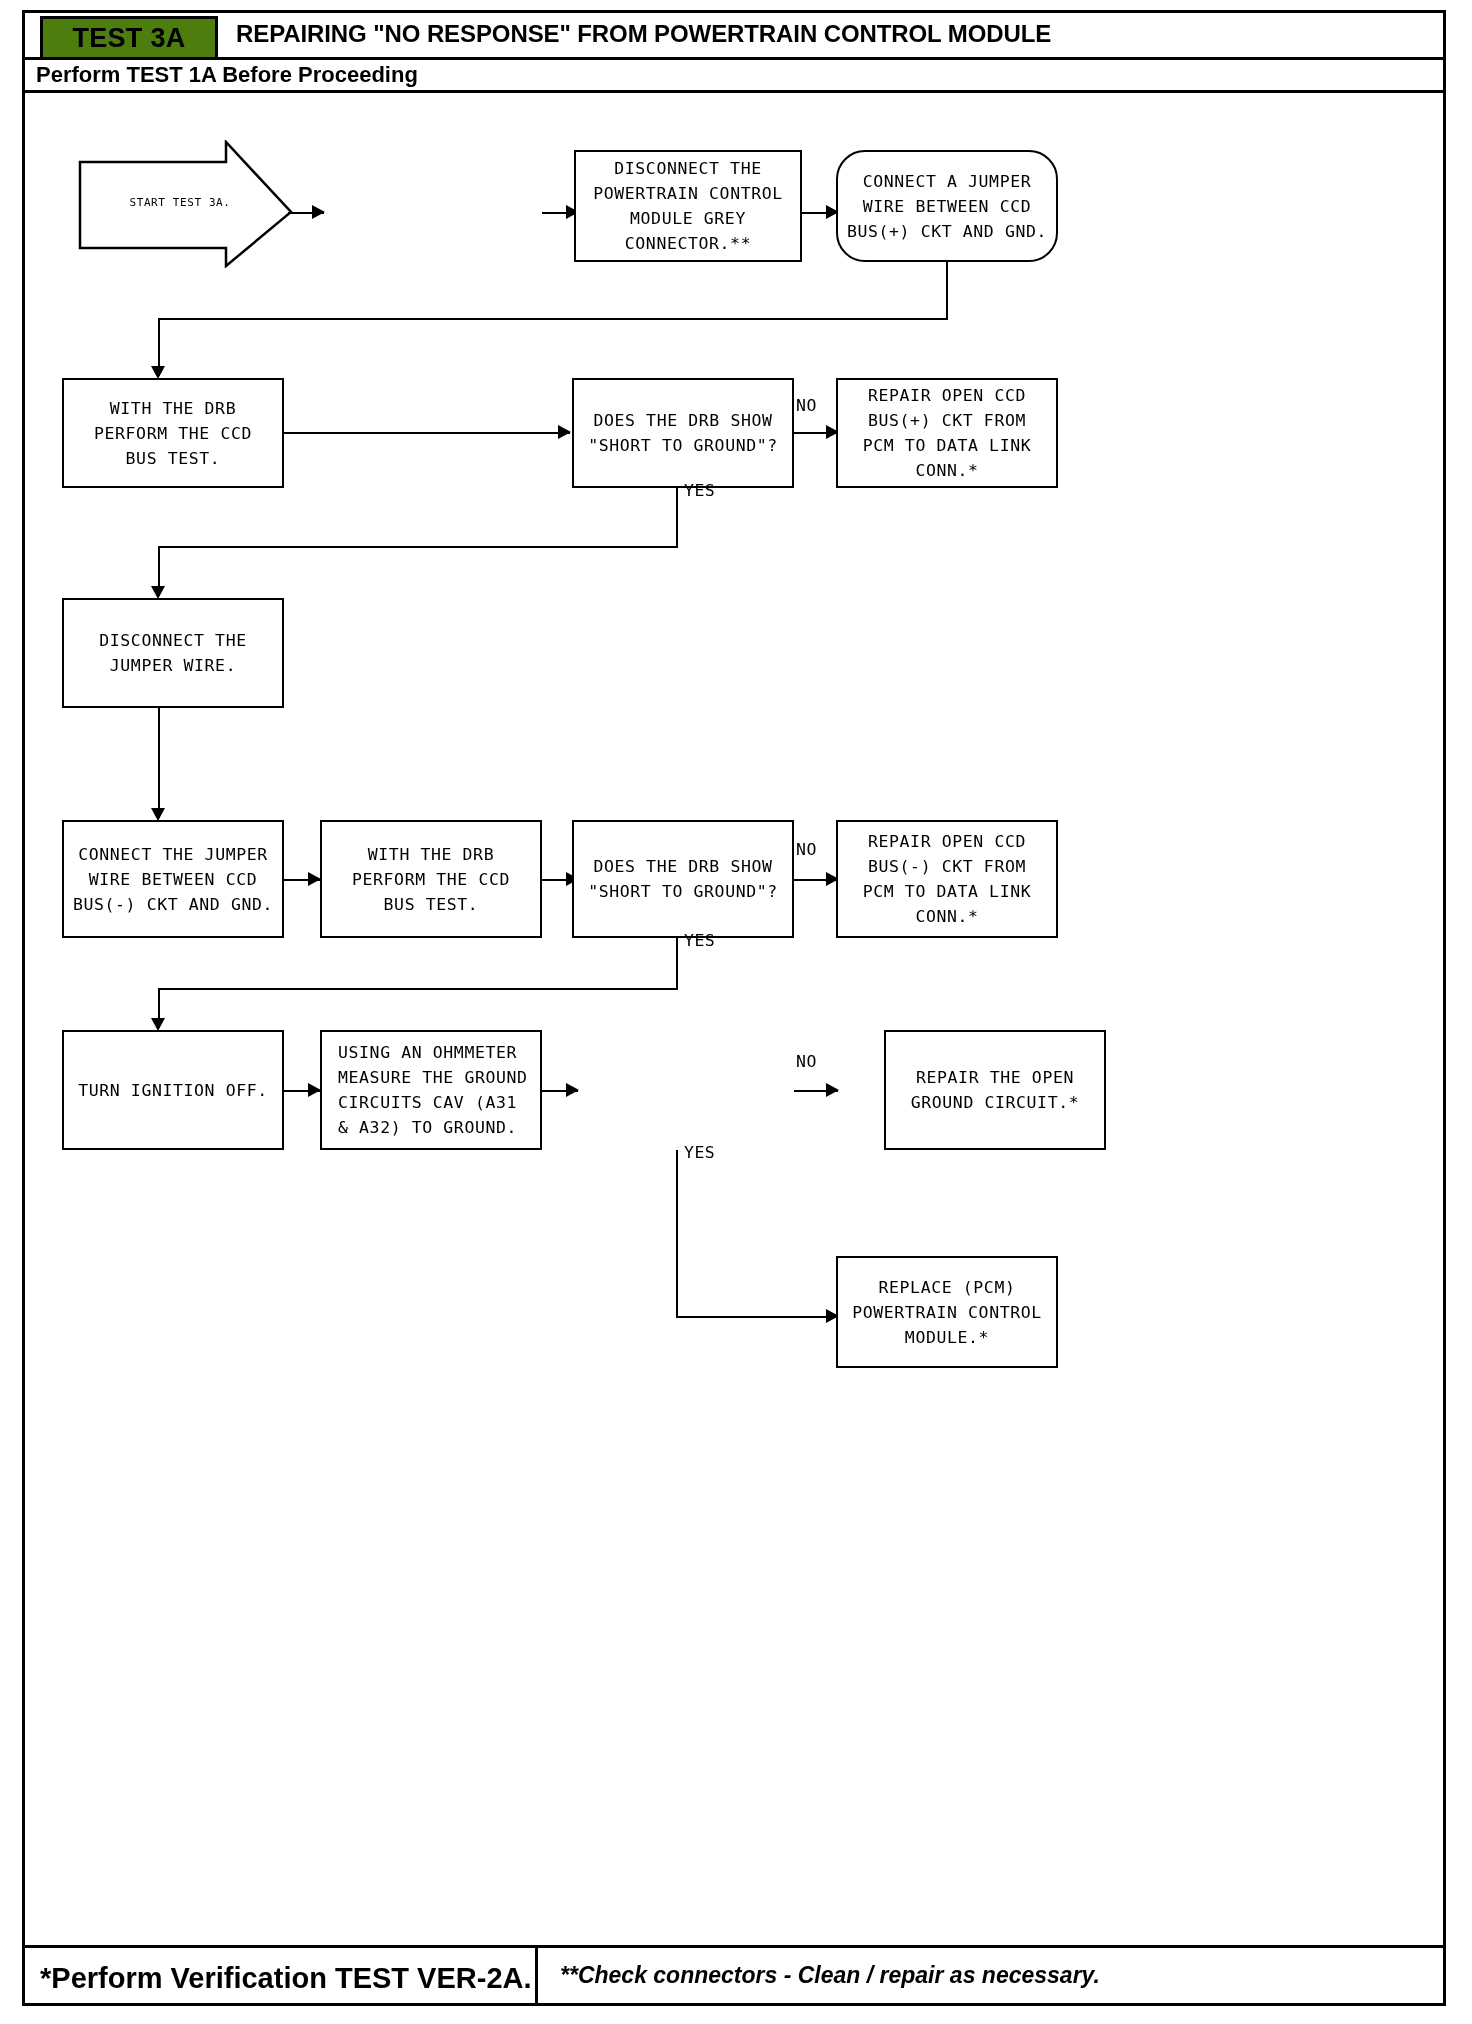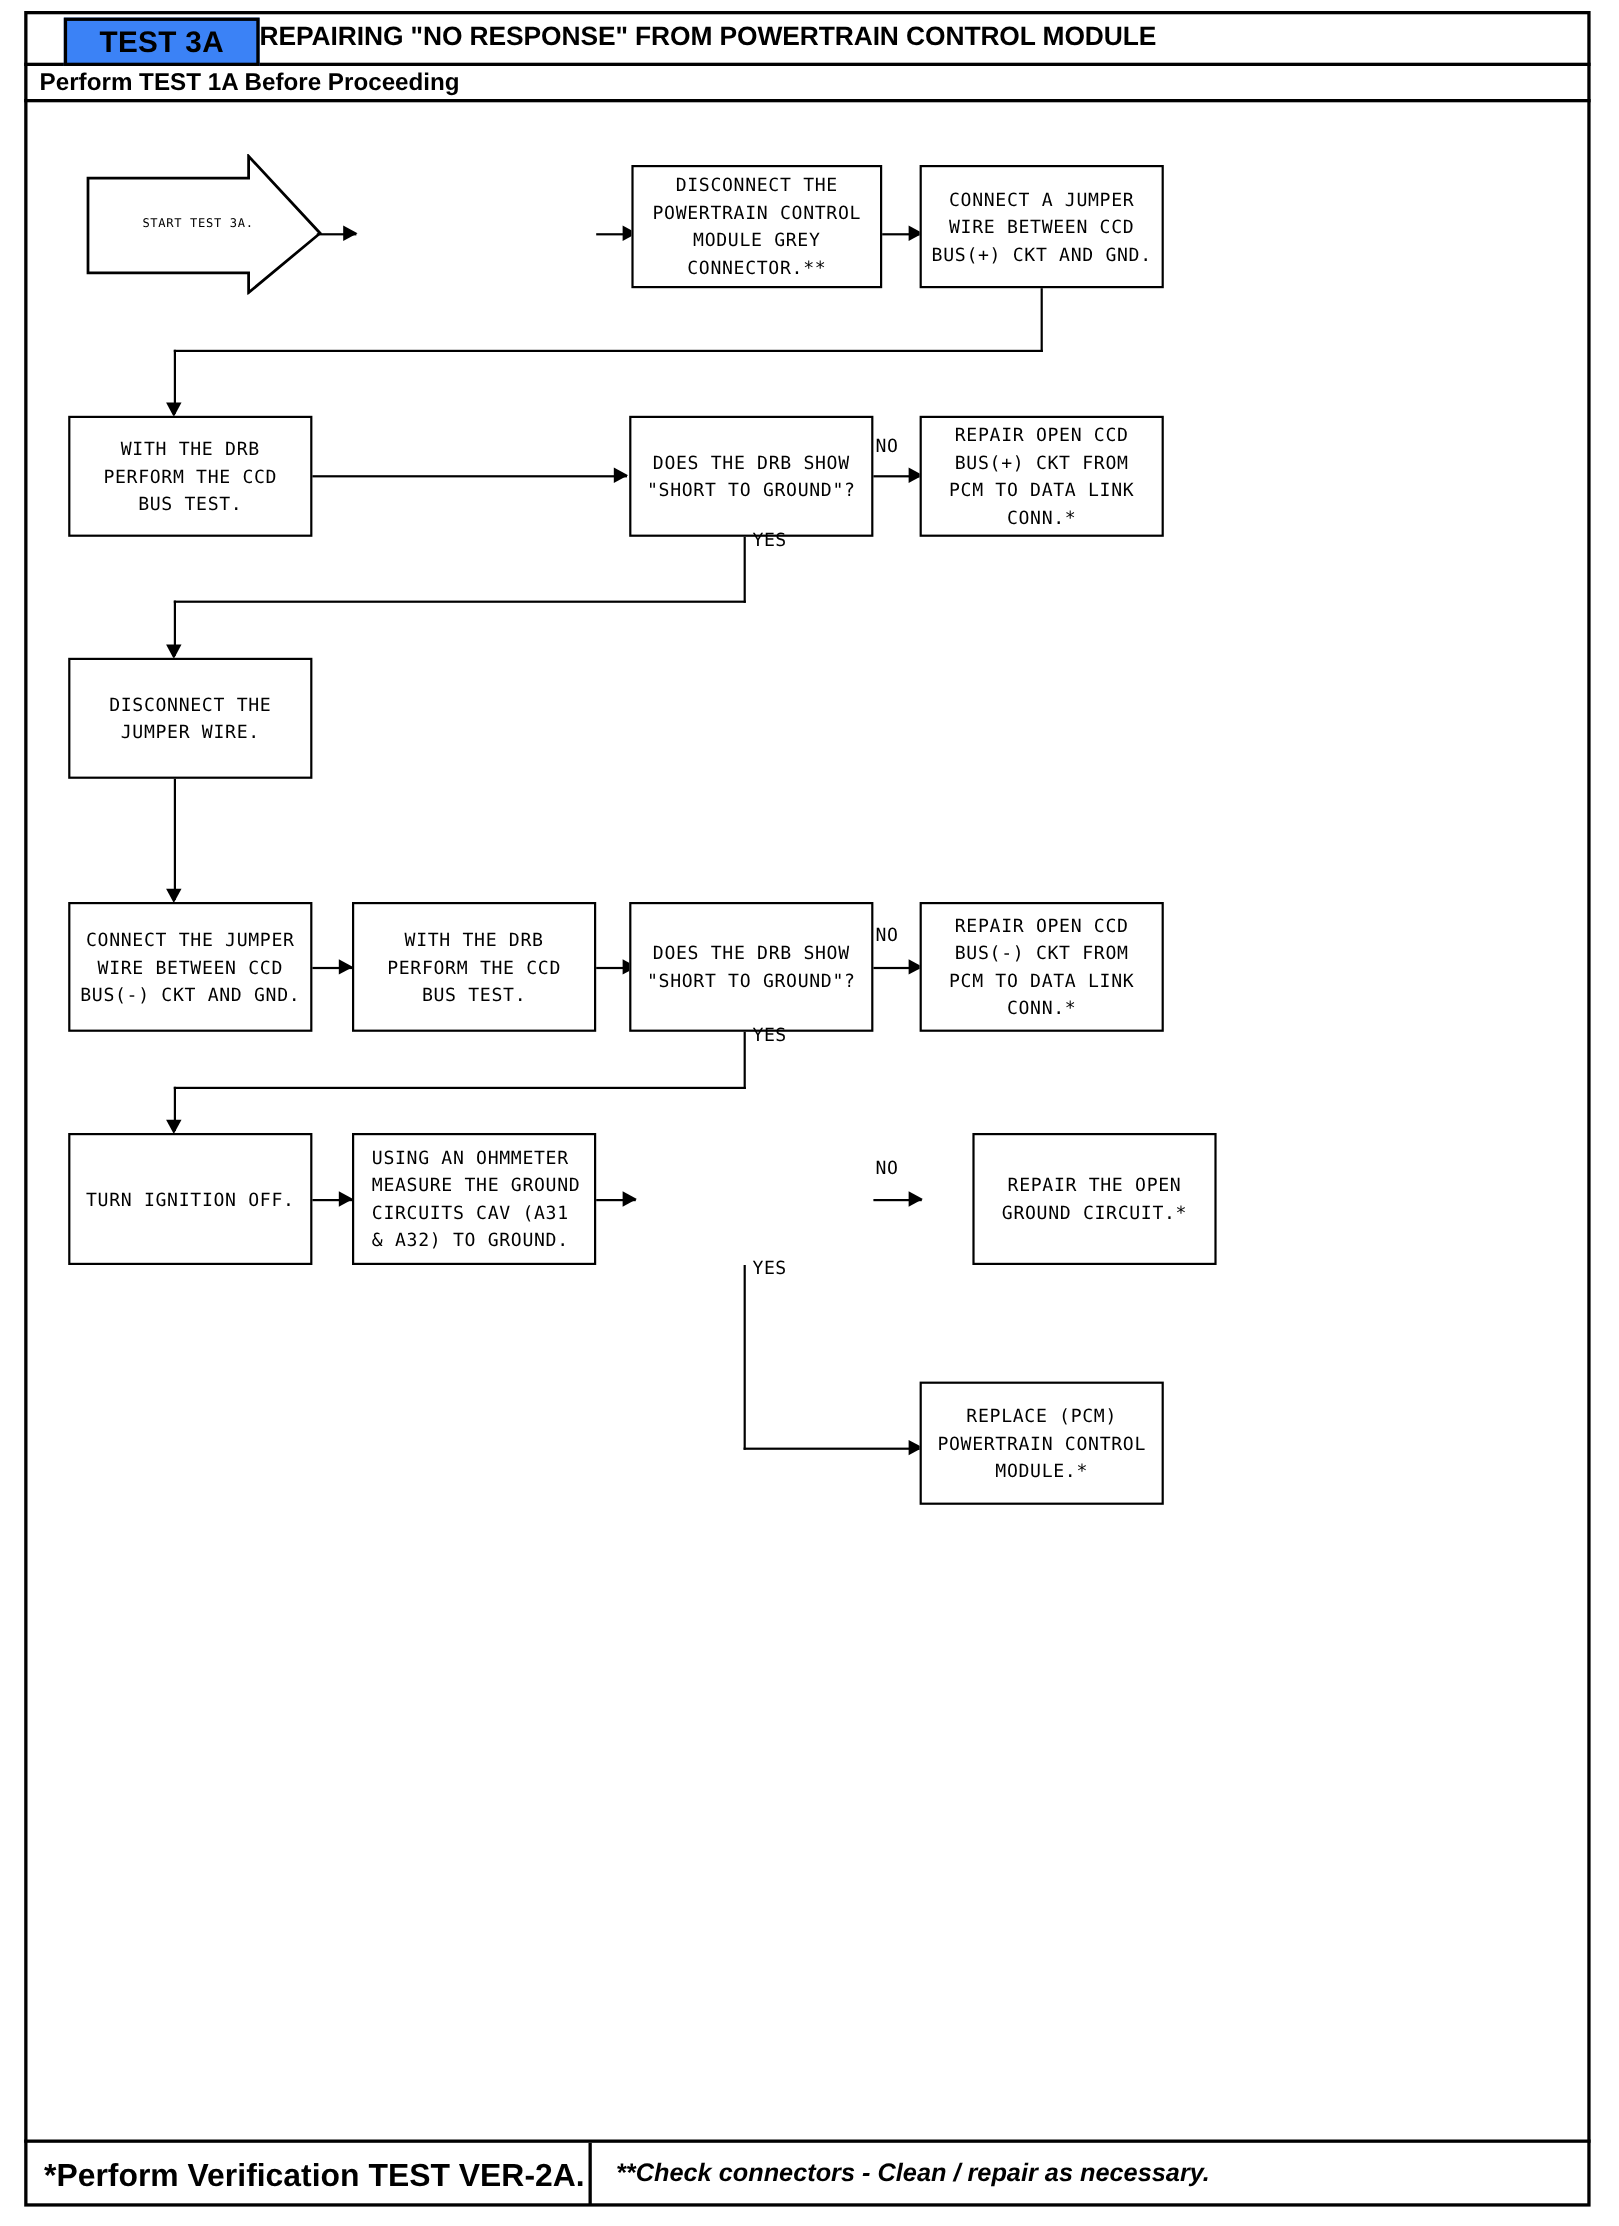--- a/index.html
+++ b/index.html
@@ -28,26 +28,26 @@
   
   .header-band{
     position:absolute;
     left:22px; top:10px;
     width:1424px; height:50px;
     border-bottom:3px solid #000;
     box-sizing:border-box;
   }
   .test-tag{
     position:absolute;
-    left:58px; top:16px;
+    left:40px; top:16px;
     width:178px; height:44px;
     border:3px solid #000;
     box-sizing:border-box;
     display:flex; align-items:center; justify-content:center;
-    background:#3b82f6;
+    background:#4d7c0f;
     z-index:5;
   }
   .test-tag span{
     font-size:27px;
     font-weight:bold;
     letter-spacing:0.3px;
     white-space:nowrap;
   }
   .header-title{
     position:absolute;
@@ -211,21 +211,21 @@
   <div class="fbox" style="left:574px; top:150px; width:228px; height:112px;">
     <span class="txt">DISCONNECT THE
 POWERTRAIN CONTROL
 MODULE GREY
 CONNECTOR.**</span>
   </div>
 
   <div class="hline" style="left:802px; top:212px; width:36px;"></div>
   <div class="arrowhead right" style="left:826px; top:205px;"></div>
 
-  <div class="fbox" style="left:836px; top:150px; width:222px; height:112px;">
+  <div class="fbox" style="left:836px; top:150px; width:222px; height:112px;border-radius:29px;">
     <span class="txt">CONNECT A JUMPER
 WIRE BETWEEN CCD
 BUS(+) CKT AND GND.</span>
   </div>
 
   <div class="vline" style="left:946px; top:262px; height:58px;"></div>
   <div class="hline" style="left:158px; top:318px; width:790px;"></div>
   <div class="vline" style="left:158px; top:318px; height:58px;"></div>
   <div class="arrowhead down" style="left:151px; top:366px;"></div>
 

